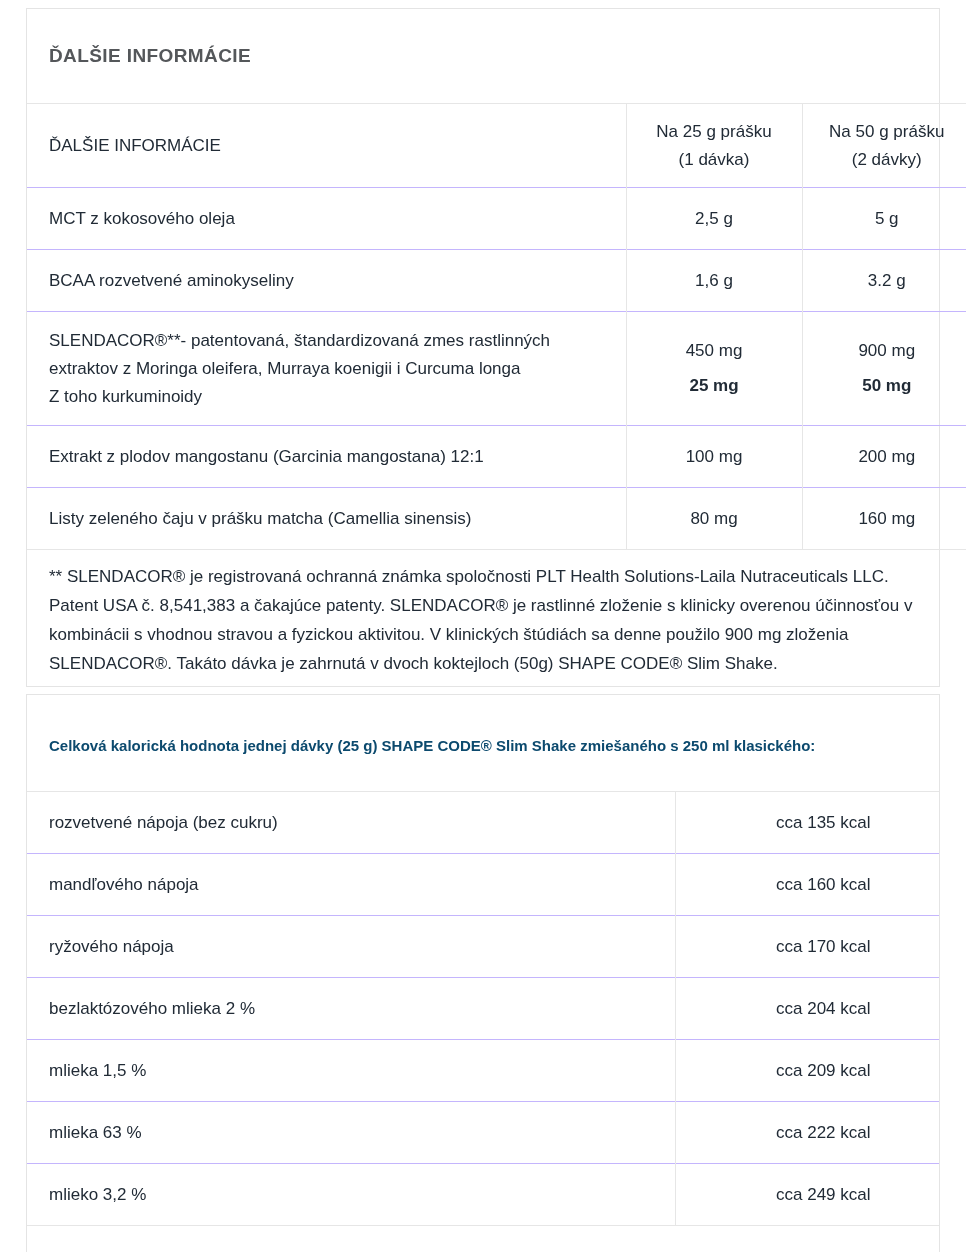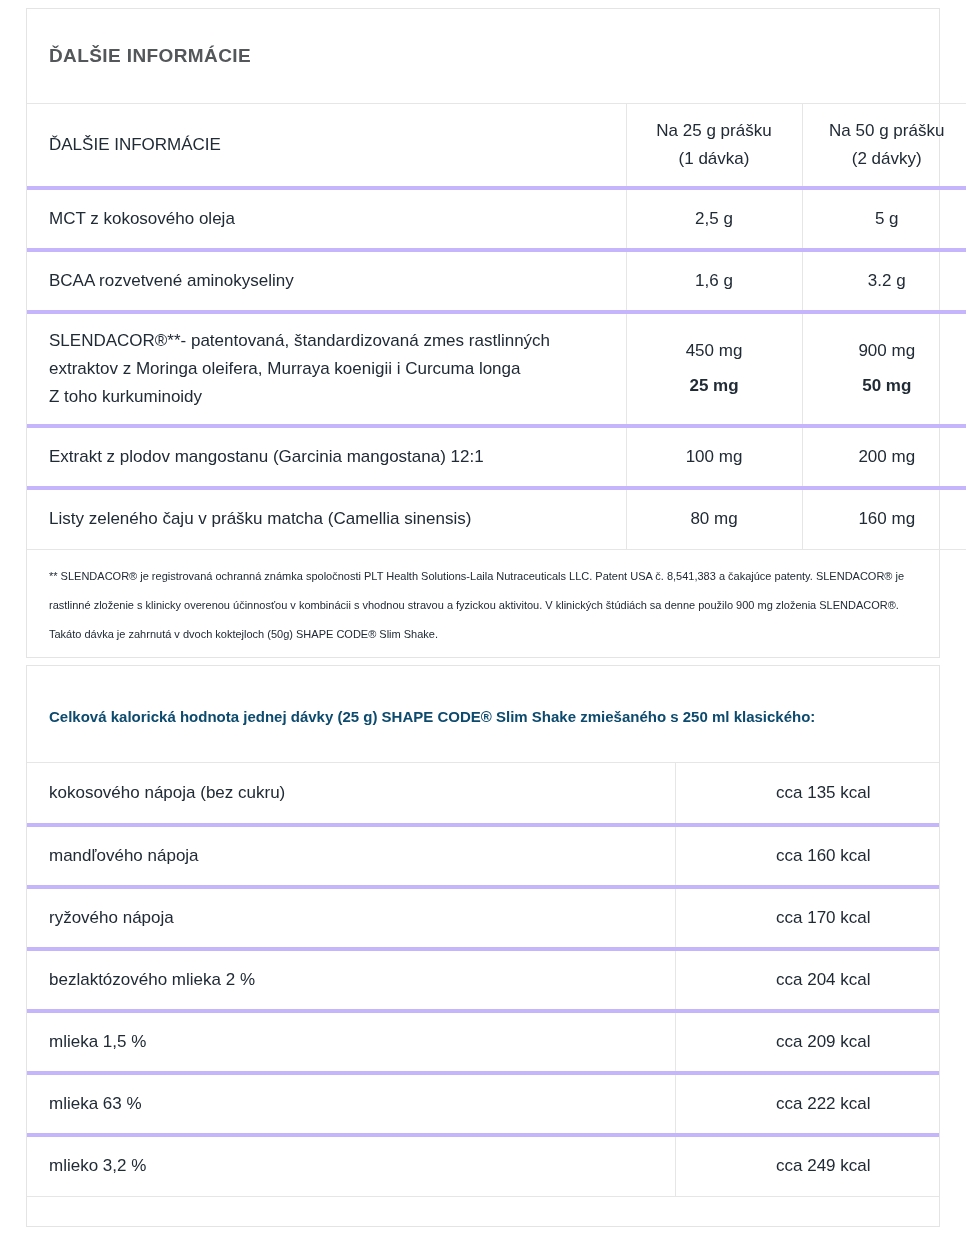--- a/index.html
+++ b/index.html
@@ -48,36 +48,36 @@
   }
   .tbl1 { margin-top: 36px; border-top: 1px solid #e6e6e6; border-bottom: 1px solid #e6e6e6; }
   .tbl2 { margin-top: 30px; border-top: 1px solid #e6e6e6; border-bottom: 1px solid #e6e6e6; }
 
   td {
     vertical-align: middle;
     font-size: 17px;
     line-height: 28px;
     color: #212b36;
   }
-  tr + tr td { border-top: 4px solid #c4b5fd; }
+  tr + tr td { border-top: 1px solid #c4b5fd; }
 
   .cell-label { text-align: left; padding: 10px 14px 10px 22px; }
   .cell-val { text-align: center; border-left: 1px solid #e6e6e6; padding: 10px 24px; }
 
   .row-head td { height: 84px; }
   .row-std td { height: 62px; }
   .row-big td { height: 114px; }
 
   .val-stack div + div { margin-top: 7px; font-weight: bold; }
   .val-stack div { line-height: 28px; }
 
   .footnote {
     margin: 0;
     padding: 12px 22px 8px 22px;
-    font-size: 11px;
+    font-size: 17px;
     line-height: 29px;
     color: #212b36;
   }
 </style>
 </head>
 <body>
 
 <div class="page">
 
   <section class="card first">
@@ -153,21 +153,21 @@
   <section class="card second">
     <h3 class="section-title2">Celková kalorická hodnota jednej dávky (25 g) SHAPE CODE® Slim Shake zmiešaného s 250 ml klasického:</h3>
 
     <table class="tbl2">
       <colgroup>
         <col style="width:648px">
         <col style="width:296px">
       </colgroup>
       <tbody>
         <tr class="row-std">
-          <td class="cell-label">kokosového nápoja (bez cukru)</td>
+          <td class="cell-label">rozvetvené nápoja (bez cukru)</td>
           <td class="cell-val">cca 135 kcal</td>
         </tr>
         <tr class="row-std">
           <td class="cell-label">mandľového nápoja</td>
           <td class="cell-val">cca 160 kcal</td>
         </tr>
         <tr class="row-std">
           <td class="cell-label">ryžového nápoja</td>
           <td class="cell-val">cca 170 kcal</td>
         </tr>

